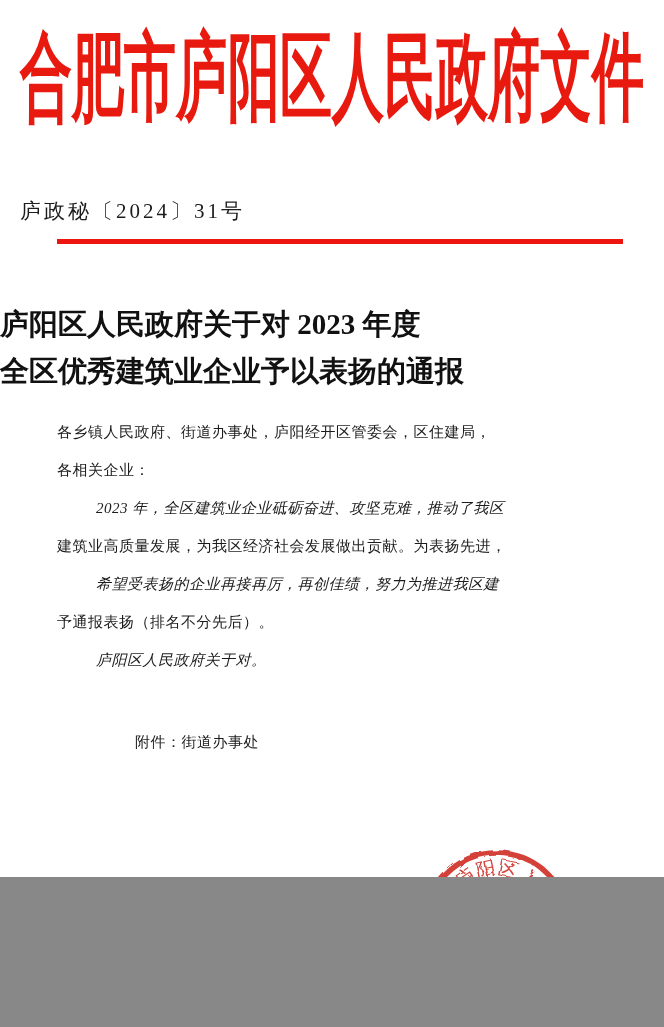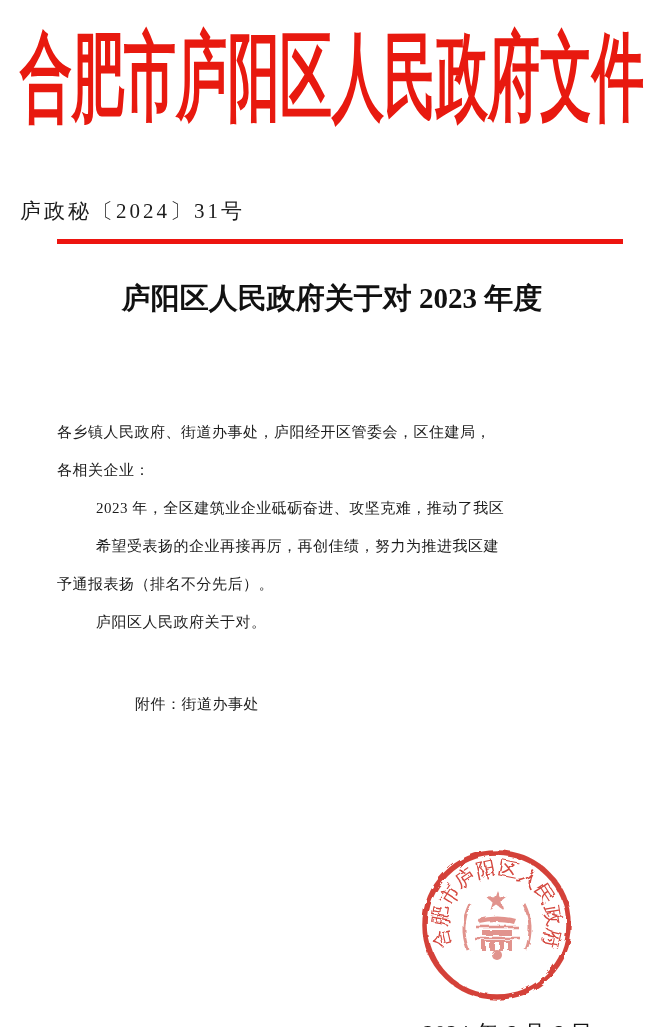--- a/index.html
+++ b/index.html
@@ -4,21 +4,21 @@
 <style>
   html, body {
     margin: 0;
     padding: 0;
     background: #888;
     font-family: "Liberation Serif", "DejaVu Serif", serif;
   }
   .page {
     position: relative;
     width: 664px;
-    height: 1027px;
+    height: 877px;
     margin: 0 auto;
     background: #ffffff;
     overflow: hidden;
   }
   
   .letterhead {
     position: absolute;
     top: 14px;
     left: 0;
     width: 664px;
@@ -48,42 +48,42 @@
     position: absolute;
     top: 239px;
     left: 57px;
     width: 566px;
     height: 5px;
     background: #ed1510;
   }
   
   .doc-title {
     position: absolute;
-    top: 275px;
+    top: 301px;
     left: 0;
     width: 664px;
-    text-align: center;
+    text-align: left;
     font-size: 29px;
     font-weight: bold;
     line-height: 47px;
     color: #111111;
   }
   
   .body-text {
     position: absolute;
     top: 413px;
     left: 57px;
     width: 570px;
     font-size: 15px;
     line-height: 38px;
     color: #1c1c1c;
     letter-spacing: 0.5px;
   }
   .body-line { white-space: nowrap; }
-  .ind-2 { padding-left: 39px; }
+  .ind-2 { padding-left: 39px; font-style: italic; }
   .attachment {
     margin-top: 44px;
     padding-left: 78px;
     white-space: nowrap;
   }
   
   .seal {
     position: absolute;
     top: 840px;
     left: 412px;
@@ -109,26 +109,28 @@
 <div class="page">
 
   <div class="letterhead">合肥市庐阳区人民政府文件</div>
 
   <div class="doc-number">庐政秘〔2024〕31号</div>
 
   <div class="red-line"></div>
 
   <div class="doc-title">
     <div>庐阳区人民政府关于对 2023 年度</div>
+    <div>全区优秀建筑业企业予以表扬的通报</div>
   </div>
 
   <div class="body-text">
     <div class="body-line">各乡镇人民政府、街道办事处，庐阳经开区管委会，区住建局，</div>
     <div class="body-line">各相关企业：</div>
     <div class="body-line ind-2">2023 年，全区建筑业企业砥砺奋进、攻坚克难，推动了我区</div>
+    <div class="body-line">建筑业高质量发展，为我区经济社会发展做出贡献。为表扬先进，</div>
     <div class="body-line ind-2">希望受表扬的企业再接再厉，再创佳绩，努力为推进我区建</div>
     <div class="body-line">予通报表扬（排名不分先后）。</div>
     <div class="body-line ind-2">庐阳区人民政府关于对。</div>
     <div class="attachment">附件：街道办事处</div>
   </div>
 
   <svg class="seal" viewBox="0 0 170 170" xmlns="http://www.w3.org/2000/svg">
     <defs>
       <path id="sealTextPath" d="M 39.7 106.1 A 50 50 0 1 1 130.3 106.1" fill="none"></path>
       <filter id="sealRough" x="-15%" y="-15%" width="130%" height="130%">

